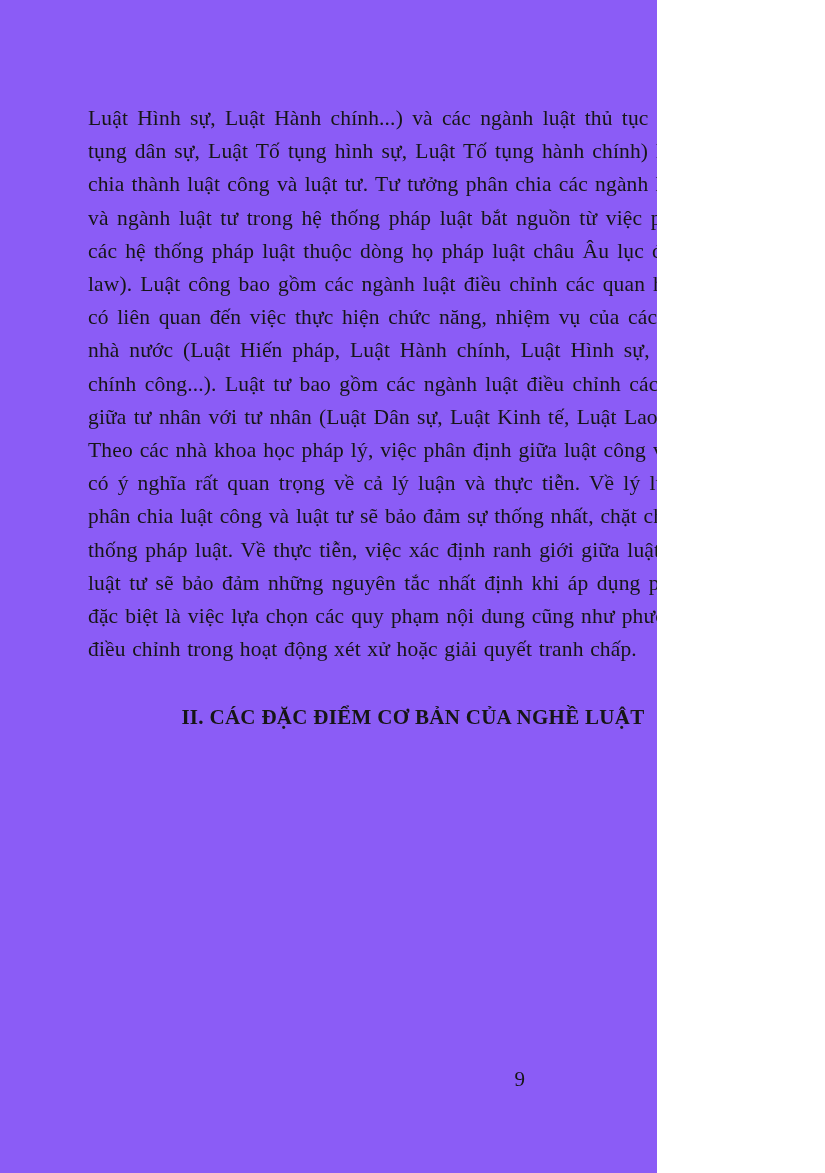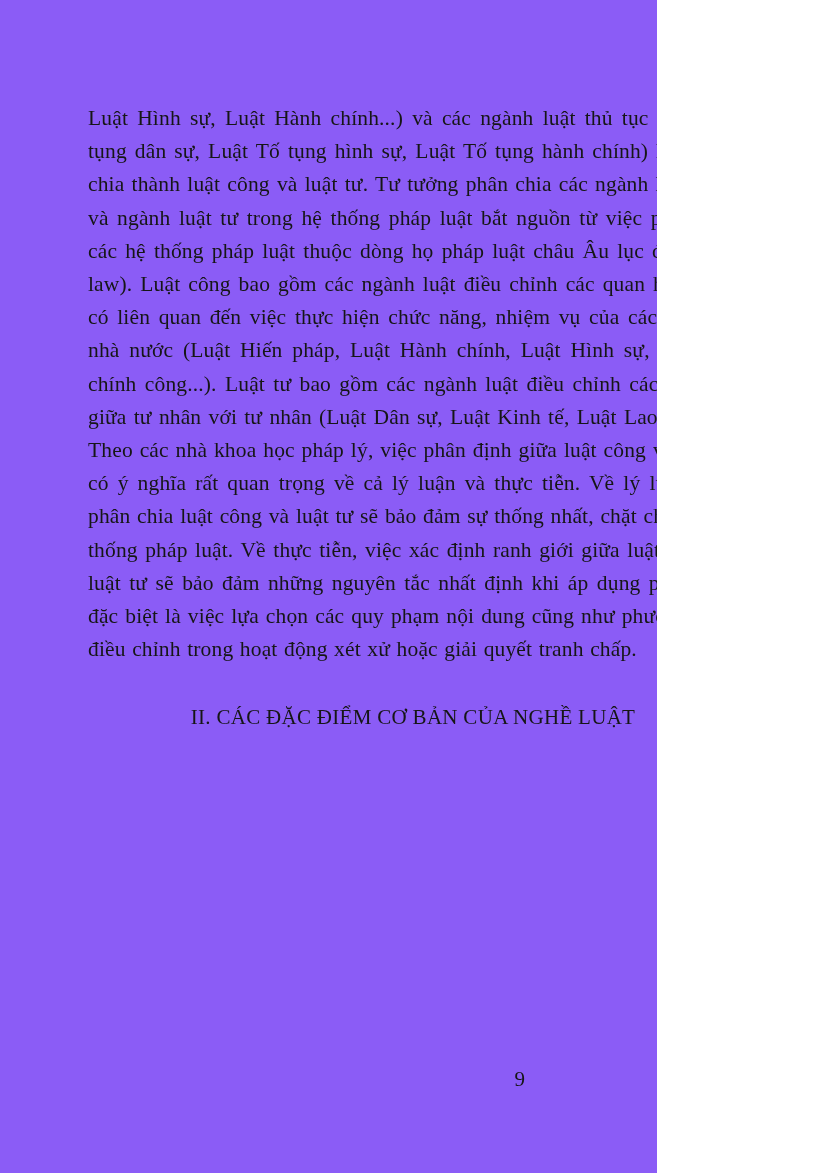--- a/index.html
+++ b/index.html
@@ -35,21 +35,21 @@
       text-justify: inter-word;
       letter-spacing: 0.15px;
       word-spacing: 1px;
     }
     .para.indent {
       text-indent: 42px;
     }
     .heading {
       margin: 36px 0 26px 0;
       font-size: 21px;
-      font-weight: normal;
+      font-weight: bold;
       text-align: center;
       letter-spacing: 0.3px;
       line-height: 30px;
     }
     .page-number {
       position: absolute;
       right: 132px;
       top: 1064px;
       font-size: 21px;
       line-height: 30px;

